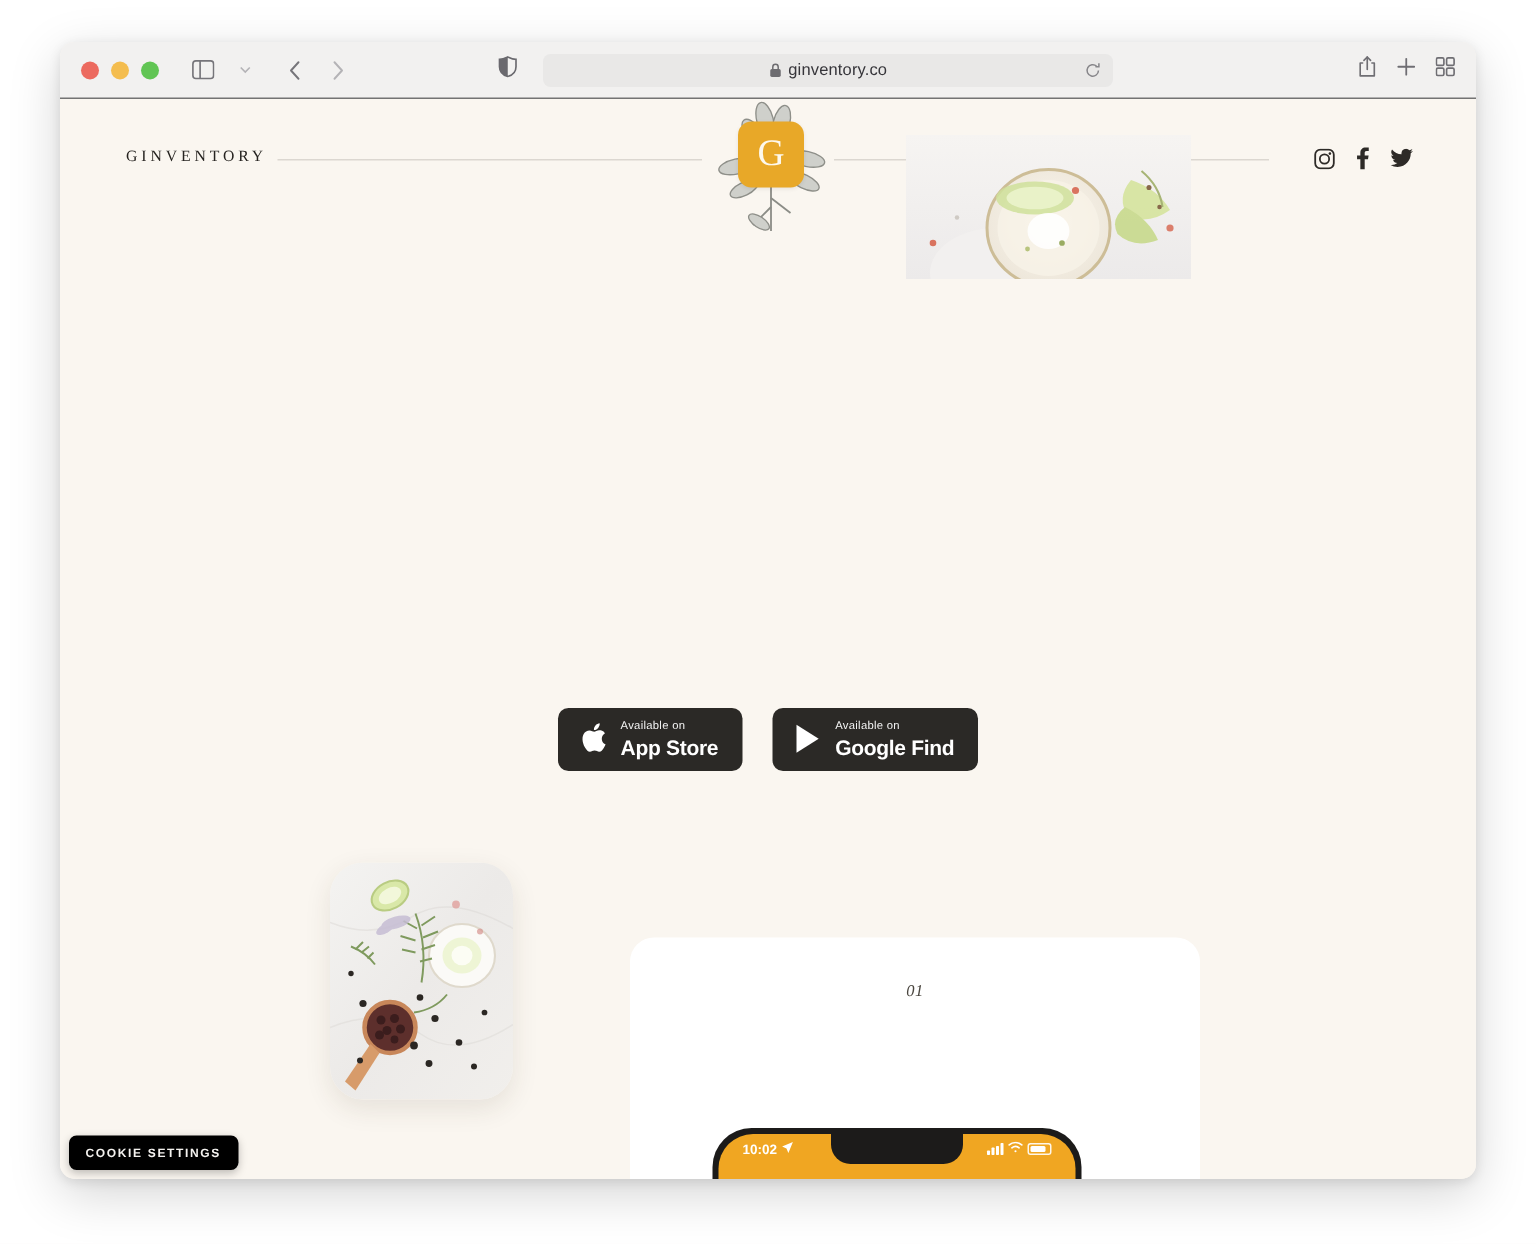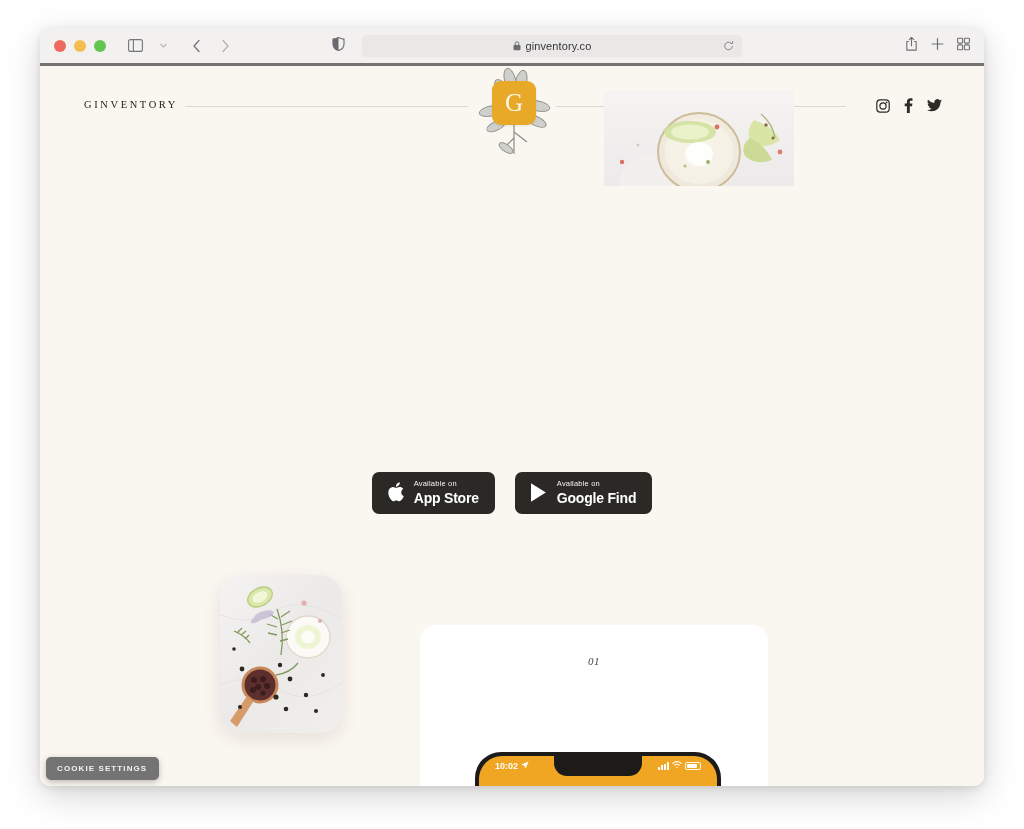--- a/index.html
+++ b/index.html
@@ -26,21 +26,21 @@
     border-radius: 10px;
     overflow: hidden;
     box-shadow: 0 10px 34px rgba(0,0,0,0.17), 0 2px 8px rgba(0,0,0,0.10);
   }
 
   
   .toolbar {
     position: relative;
     height: 38px;
     background: #f2f1f0;
-    border-bottom: 3px solid #737373;
+    border-bottom: 1px solid #737373;
     display: flex;
     align-items: center;
   }
   .traffic { display: flex; gap: 8px; padding-left: 14px; }
   .dot { width: 12px; height: 12px; border-radius: 50%; }
   .dot.red    { background: #ec6a5f; }
   .dot.yellow { background: #f4bd4f; }
   .dot.green  { background: #61c554; }
 
   .tb-group { display: flex; align-items: center; gap: 2px; margin-left: 16px; }
@@ -205,21 +205,21 @@
     left: 180px; top: 509px;
     width: 122px; height: 158px;
     border-radius: 22px;
     overflow: hidden;
     box-shadow: 0 6px 18px rgba(60,45,30,.10);
   }
 
   .step-card {
     position: absolute;
     left: 380px; top: 559px;
-    width: 348px; height: 161px;
+    width: 380px; height: 161px;
     background: #ffffff;
     border-radius: 16px 16px 0 0;
     overflow: hidden;
   }
   .step-num {
     margin-top: 30px;
     text-align: center;
     font-family: "Liberation Serif", serif;
     font-style: italic;
     font-size: 11px;
@@ -279,21 +279,21 @@
     width: 16px; height: 8px;
     border: 1px solid rgba(255,255,255,.9);
     border-radius: 2px; padding: 1px;
   }
   .batt span { display: block; height: 100%; width: 85%; background: #fff; border-radius: 1px; }
 
   
   .cookie {
     position: absolute;
     left: 6px; bottom: 6px;
-    background: #737373;
+    background: #000000;
     color: #f4f2ef;
     border-radius: 5px;
     padding: 7px 12px 7px 11px;
     font-size: 8px;
     font-weight: bold;
     letter-spacing: 1.1px;
     cursor: pointer;
     box-shadow: 0 2px 6px rgba(0,0,0,.25);
     z-index: 40;
   }

